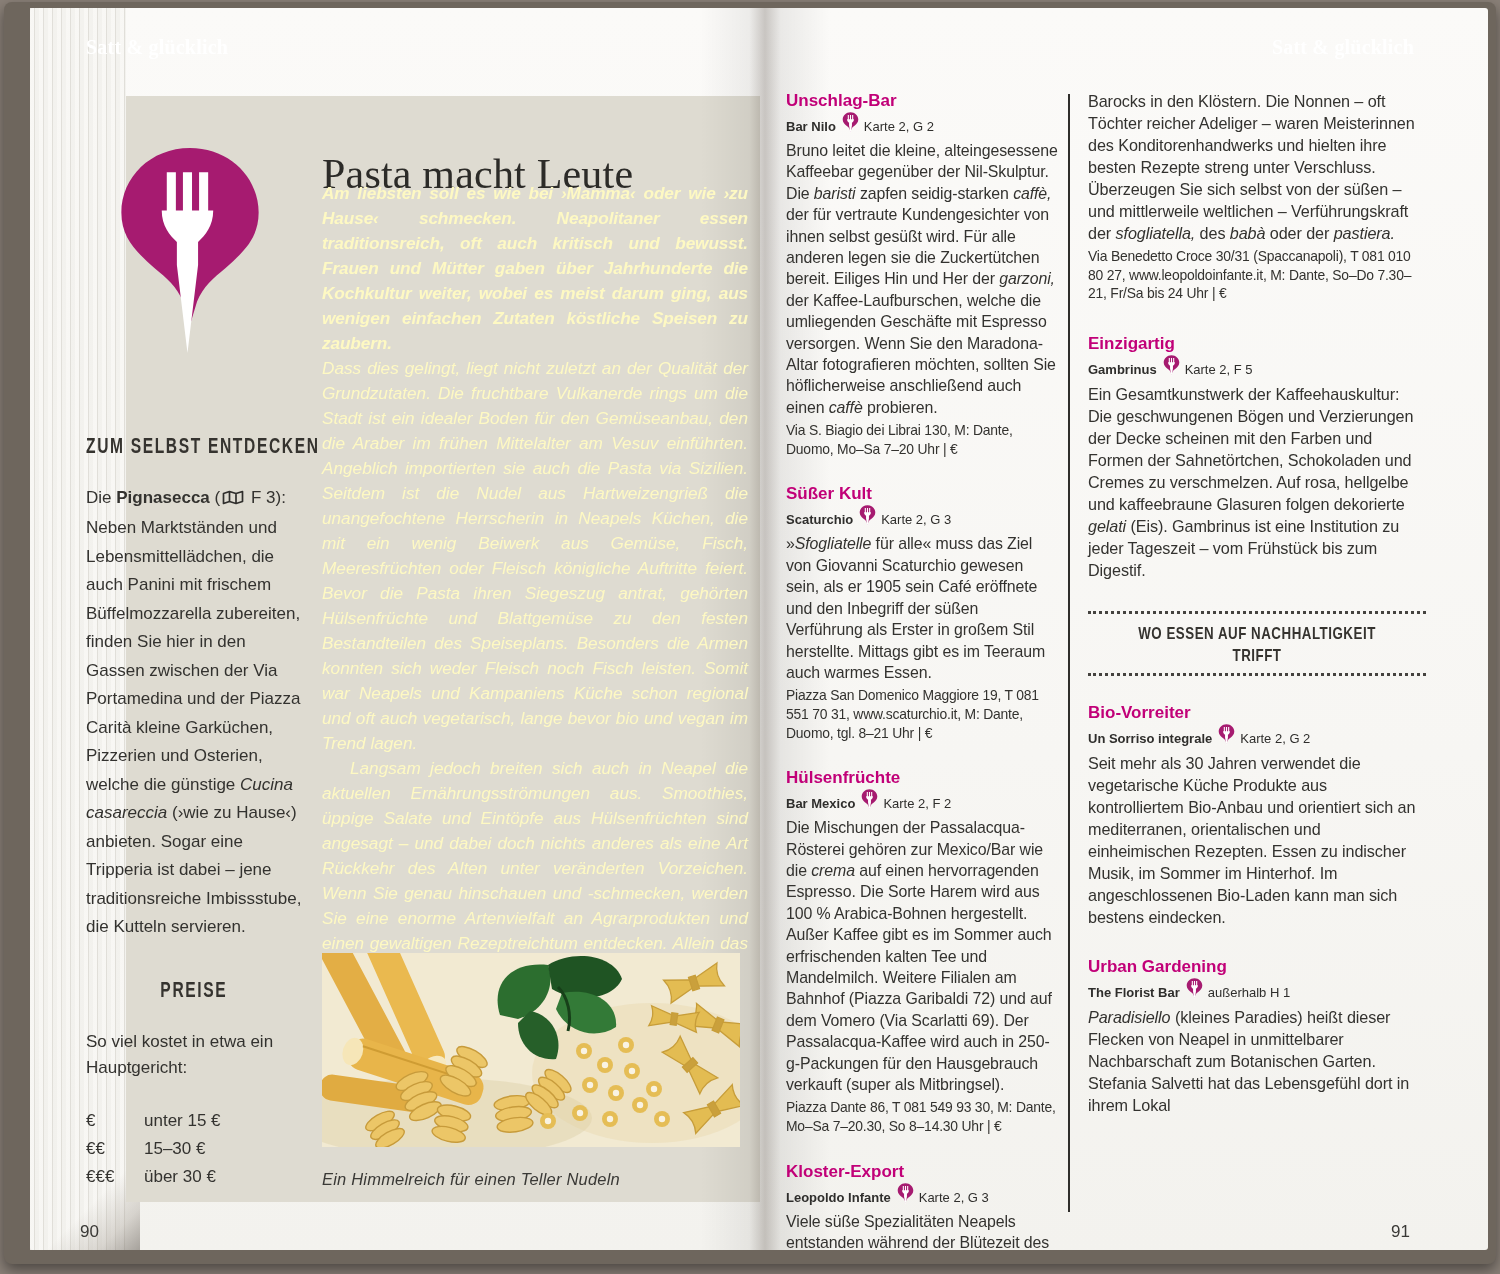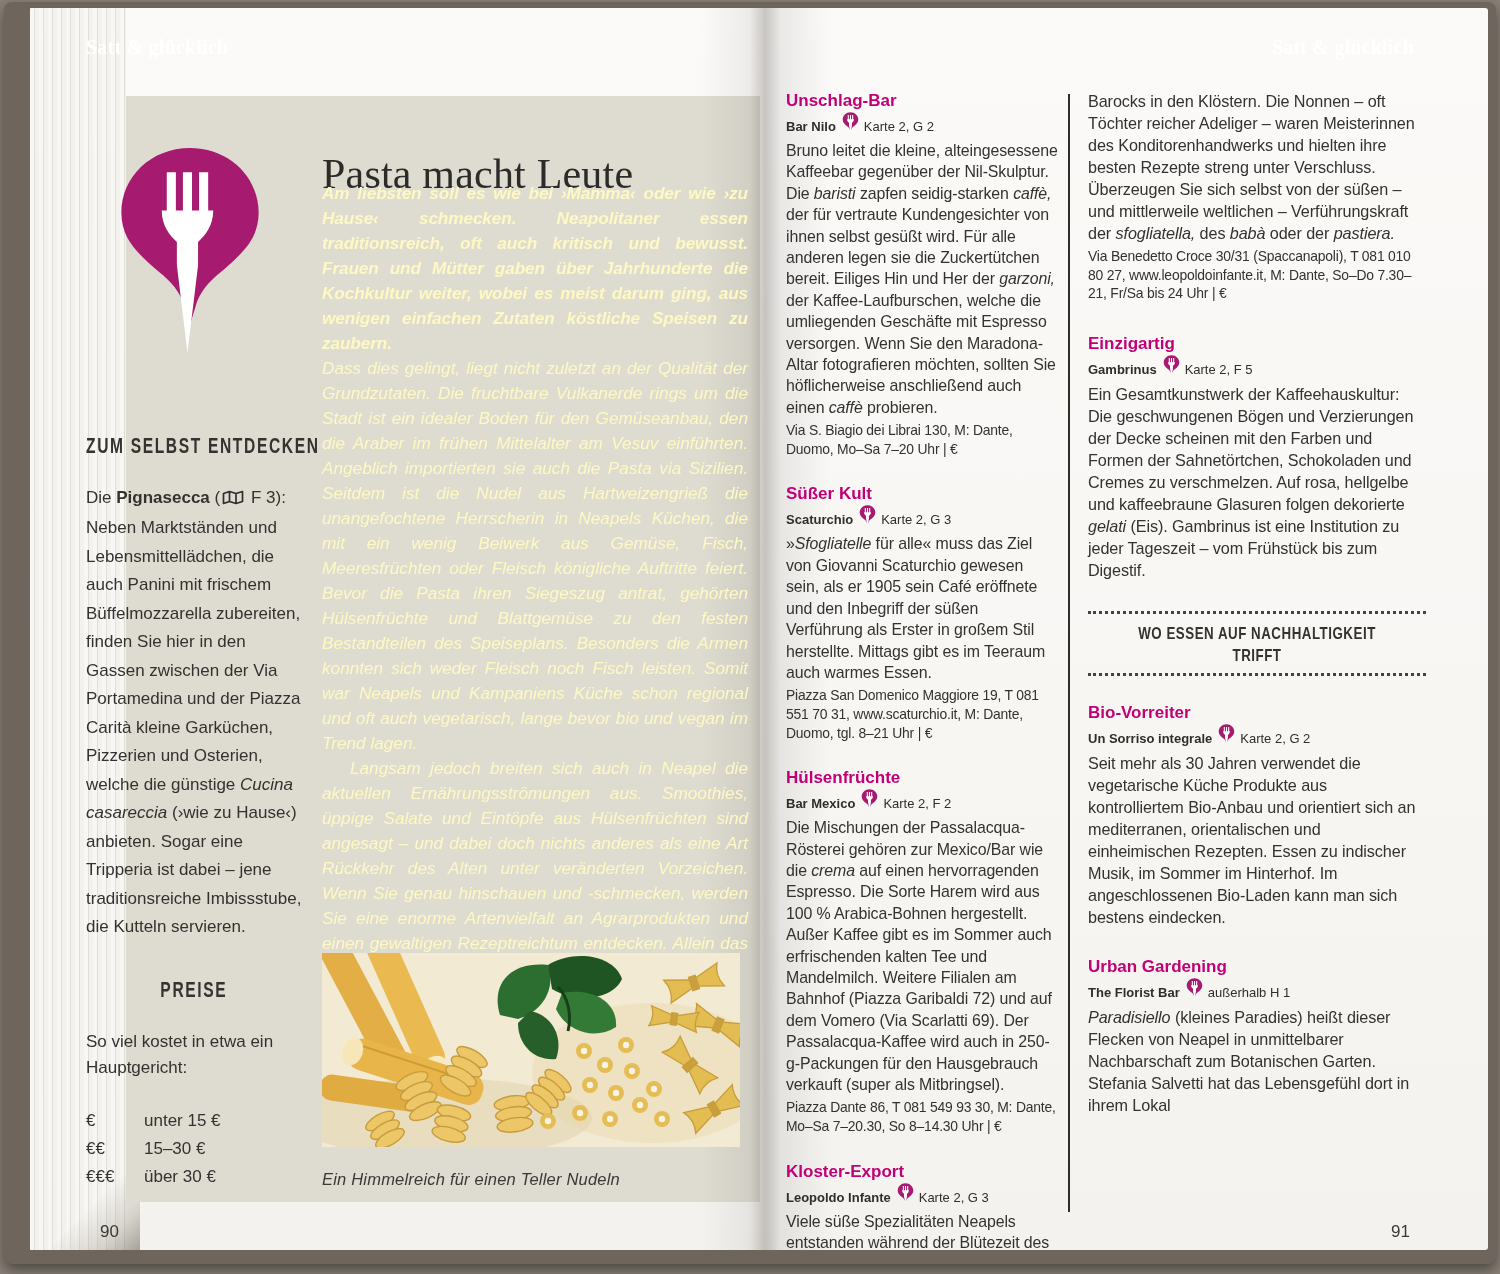--- a/index.html
+++ b/index.html
@@ -24,21 +24,21 @@
   .spine-shadow{position:absolute;left:700px;top:8px;width:130px;height:1242px;
     background:linear-gradient(90deg,rgba(0,0,0,0) 0%,rgba(0,0,0,.06) 38%,rgba(70,60,52,.28) 50%,rgba(0,0,0,.07) 62%,rgba(0,0,0,0) 100%);}
   .beige-panel{position:absolute;left:126px;top:96px;width:634px;height:1106px;background:#dedbd1;}
 
   
   .running-head{position:absolute;top:36px;font-family:"Liberation Serif",serif;
     font-weight:700;font-size:20px;color:#ffffff;letter-spacing:.2px;}
   .running-head.left{left:86px;}
   .running-head.right{right:86px;text-align:right;}
   .pagenum{position:absolute;top:1222px;font-size:17px;color:#3a3936;}
-  .pagenum.left{left:100px;}
+  .pagenum.left{left:80px;}
   .pagenum.right{right:90px;text-align:right;}
 
   
   .title{position:absolute;left:322px;top:122px;font-family:"Liberation Serif",serif;
     font-weight:400;font-size:42px;color:#2c2b28;letter-spacing:.2px;}
   .main-col{position:absolute;left:322px;top:181px;width:426px;
     font-size:17.2px;line-height:25px;text-align:justify;color:#fef9c3;font-style:italic;}
   .main-col .intro{font-weight:700;letter-spacing:-.1px;}
   .main-col p{margin:0;}
   .main-col p.indent{text-indent:28px;}

